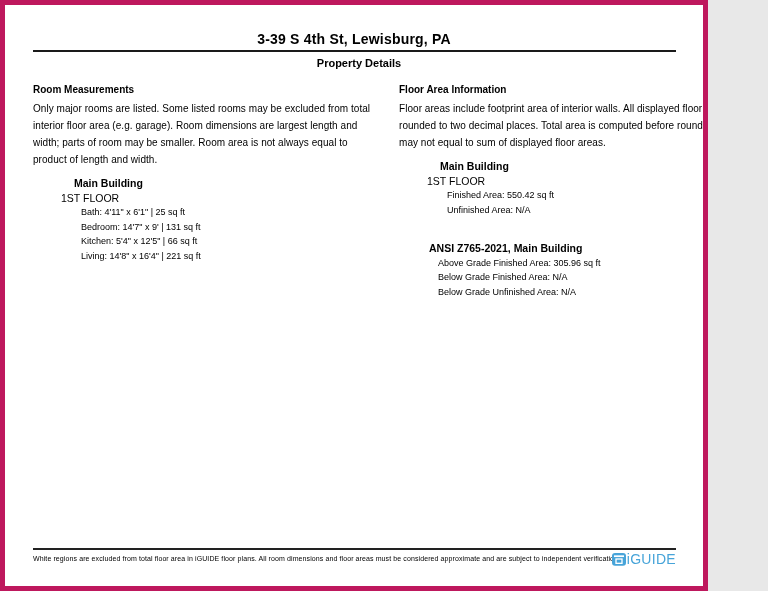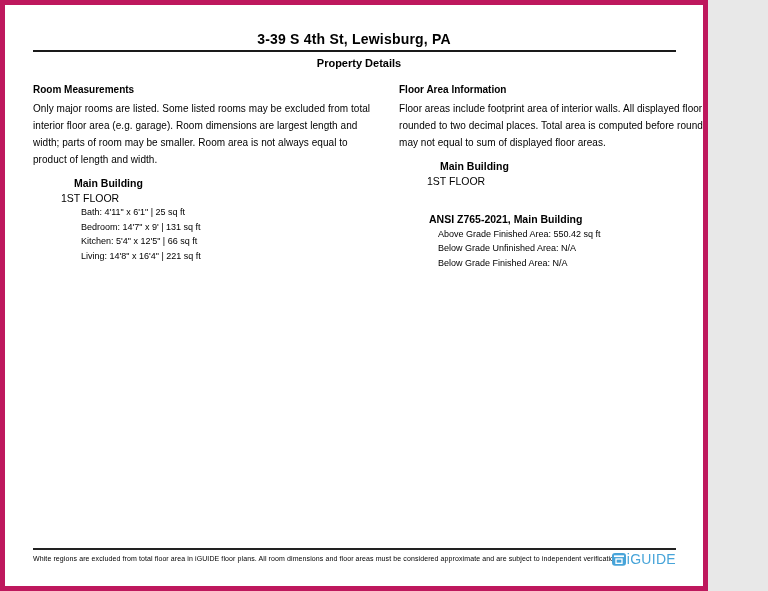--- a/index.html
+++ b/index.html
@@ -144,29 +144,31 @@
     </section>
 
     <section class="col-right">
       <div class="section-heading">Floor Area Information</div>
       <p class="section-desc">Floor areas include footprint area of interior walls. All displayed floor areas are rounded to two decimal places. Total area is computed before rounding and may not equal to sum of displayed floor areas.</p>
 
       <div class="building-block">
         <div class="building-name">Main Building</div>
         <div class="floor-name">1ST FLOOR</div>
         <div class="entry-list">
+          <div class="entry-line">Finished Area: 550.42 sq ft</div>
+          <div class="entry-line">Unfinished Area: N/A</div>
         </div>
       </div>
 
       <div class="ansi-block">
         <div class="ansi-heading">ANSI Z765-2021, Main Building</div>
         <div class="ansi-list">
-          <div class="entry-line">Above Grade Finished Area: 550.42 sq ft</div>
+          <div class="entry-line">Above Grade Finished Area: 305.96 sq ft</div>
+          <div class="entry-line">Below Grade Finished Area: N/A</div>
           <div class="entry-line">Below Grade Unfinished Area: N/A</div>
-          <div class="entry-line">Below Grade Finished Area: N/A</div>
         </div>
       </div>
     </section>
 
   </div>
 
   <div class="rule rule-footer"></div>
   <p class="footer-disclaimer">White regions are excluded from total floor area in iGUIDE floor plans. All room dimensions and floor areas must be considered approximate and are subject to independent verification.</p>
 
   <div class="logo">

